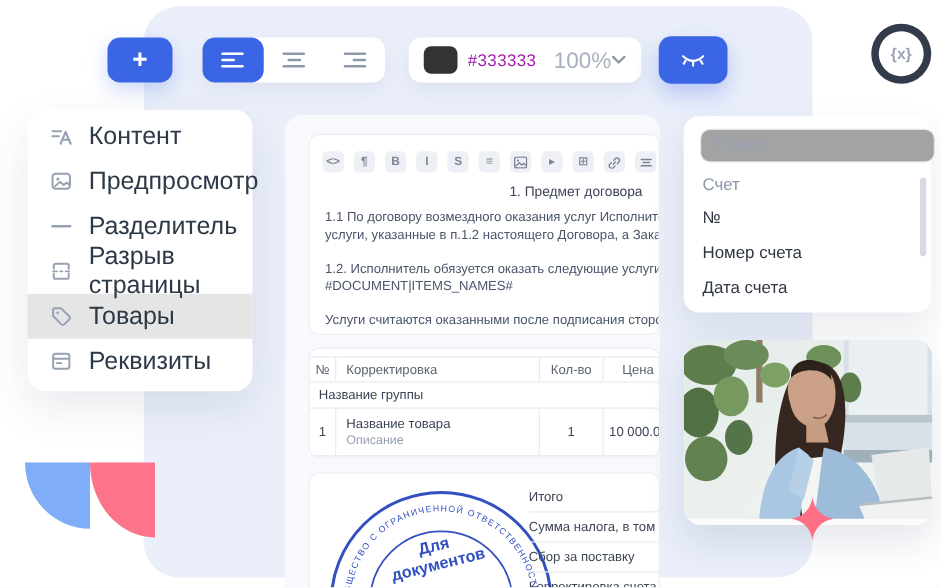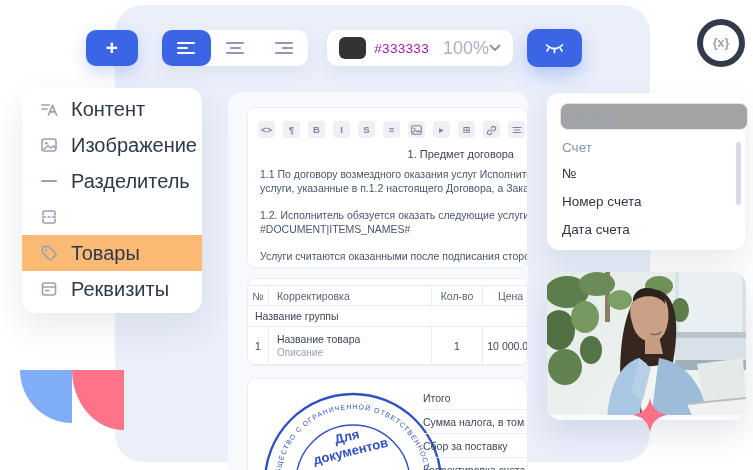--- a/index.html
+++ b/index.html
@@ -39,21 +39,21 @@
 
   .x-badge{position:absolute;left:697px;top:19px;width:48px;height:48px;border-radius:50%;background:#333a4a;z-index:7;
     display:flex;align-items:center;justify-content:center;cursor:pointer;}
   .x-badge-inner{width:36px;height:36px;border-radius:50%;background:#ffffff;display:flex;align-items:center;justify-content:center;
     font-size:12.5px;font-weight:700;color:#9aa3b5;}
 
   
   .menu-card{position:absolute;left:22px;top:88px;width:180px;height:222px;background:#ffffff;border-radius:14px;z-index:6;
     box-shadow:0 14px 34px rgba(45,60,100,.10);padding-top:3px;}
   .menu-item{height:36px;display:flex;align-items:center;padding-left:18px;gap:13px;cursor:pointer;}
-  .menu-item.active{background:#fdba74;}
+  .menu-item.active{background:#e5e5e5;}
   .menu-item .mi-icon{width:18px;height:18px;display:flex;align-items:center;justify-content:center;}
   .menu-item .mi-label{font-size:20px;color:#2e3948;font-weight:500;}
 
   
   .editor-wrap{position:absolute;left:228px;top:92px;width:300px;height:378px;background:#f7f9fd;border-radius:14px 14px 0 0;z-index:3;overflow:hidden;}
   .ed-card{position:absolute;left:19px;width:281px;background:#ffffff;border:1px solid #eceef4;border-radius:8px;box-sizing:border-box;overflow:hidden;}
   .card-text{top:15px;height:161px;}
   .card-table{top:186px;height:88px;}
   .card-stamp{top:286px;height:110px;}
 
@@ -170,38 +170,39 @@
       <span class="mi-label">Контент</span>
     </div>
     <div class="menu-item">
       <span class="mi-icon">
         <svg width="18" height="18" viewBox="0 0 18 18">
             <rect x="2" y="3" width="14" height="12" rx="2.5" fill="none" stroke="#97a1b4" stroke-width="1.6"></rect>
             <circle cx="6.3" cy="7.2" r="1.3" fill="#97a1b4"></circle>
             <path d="M3.5,13.5 L8,9.5 L11,12 L13.5,10 L15.5,12" fill="none" stroke="#97a1b4" stroke-width="1.6" stroke-linejoin="round"></path>
           </svg>
       </span>
-      <span class="mi-label">Изображение</span>
+      <span class="mi-label">Предпросмотр</span>
     </div>
     <div class="menu-item">
       <span class="mi-icon">
         <svg width="18" height="18" viewBox="0 0 18 18">
             <path d="M2,9 H16" stroke="#97a1b4" stroke-width="2" stroke-linecap="round"></path>
           </svg>
       </span>
       <span class="mi-label">Разделитель</span>
     </div>
     <div class="menu-item">
       <span class="mi-icon">
         <svg width="18" height="18" viewBox="0 0 18 18">
             <path d="M3,7 V4.5 A1.5,1.5 0 0 1 4.5,3 H13.5 A1.5,1.5 0 0 1 15,4.5 V7" fill="none" stroke="#97a1b4" stroke-width="1.6" stroke-linecap="round"></path>
             <path d="M3,11 V13.5 A1.5,1.5 0 0 0 4.5,15 H13.5 A1.5,1.5 0 0 0 15,13.5 V11" fill="none" stroke="#97a1b4" stroke-width="1.6" stroke-linecap="round"></path>
             <path d="M2.5,9 H5.5 M8,9 H10 M12.5,9 H15.5" stroke="#97a1b4" stroke-width="1.4" stroke-linecap="round"></path>
           </svg>
       </span>
+      <span class="mi-label">Разрыв страницы</span>
     </div>
     <div class="menu-item active">
       <span class="mi-icon">
         <svg width="18" height="18" viewBox="0 0 18 18">
             <path d="M2.5,4 A1.5,1.5 0 0 1 4,2.5 L8.8,2.5 L15.5,9.2 A1.6,1.6 0 0 1 15.5,11.4 L11.4,15.5 A1.6,1.6 0 0 1 9.2,15.5 L2.5,8.8 Z" fill="none" stroke="#97a1b4" stroke-width="1.6" stroke-linejoin="round"></path>
             <circle cx="6.2" cy="6.2" r="1.1" fill="#97a1b4"></circle>
           </svg>
       </span>
       <span class="mi-label">Товары</span>
     </div>

